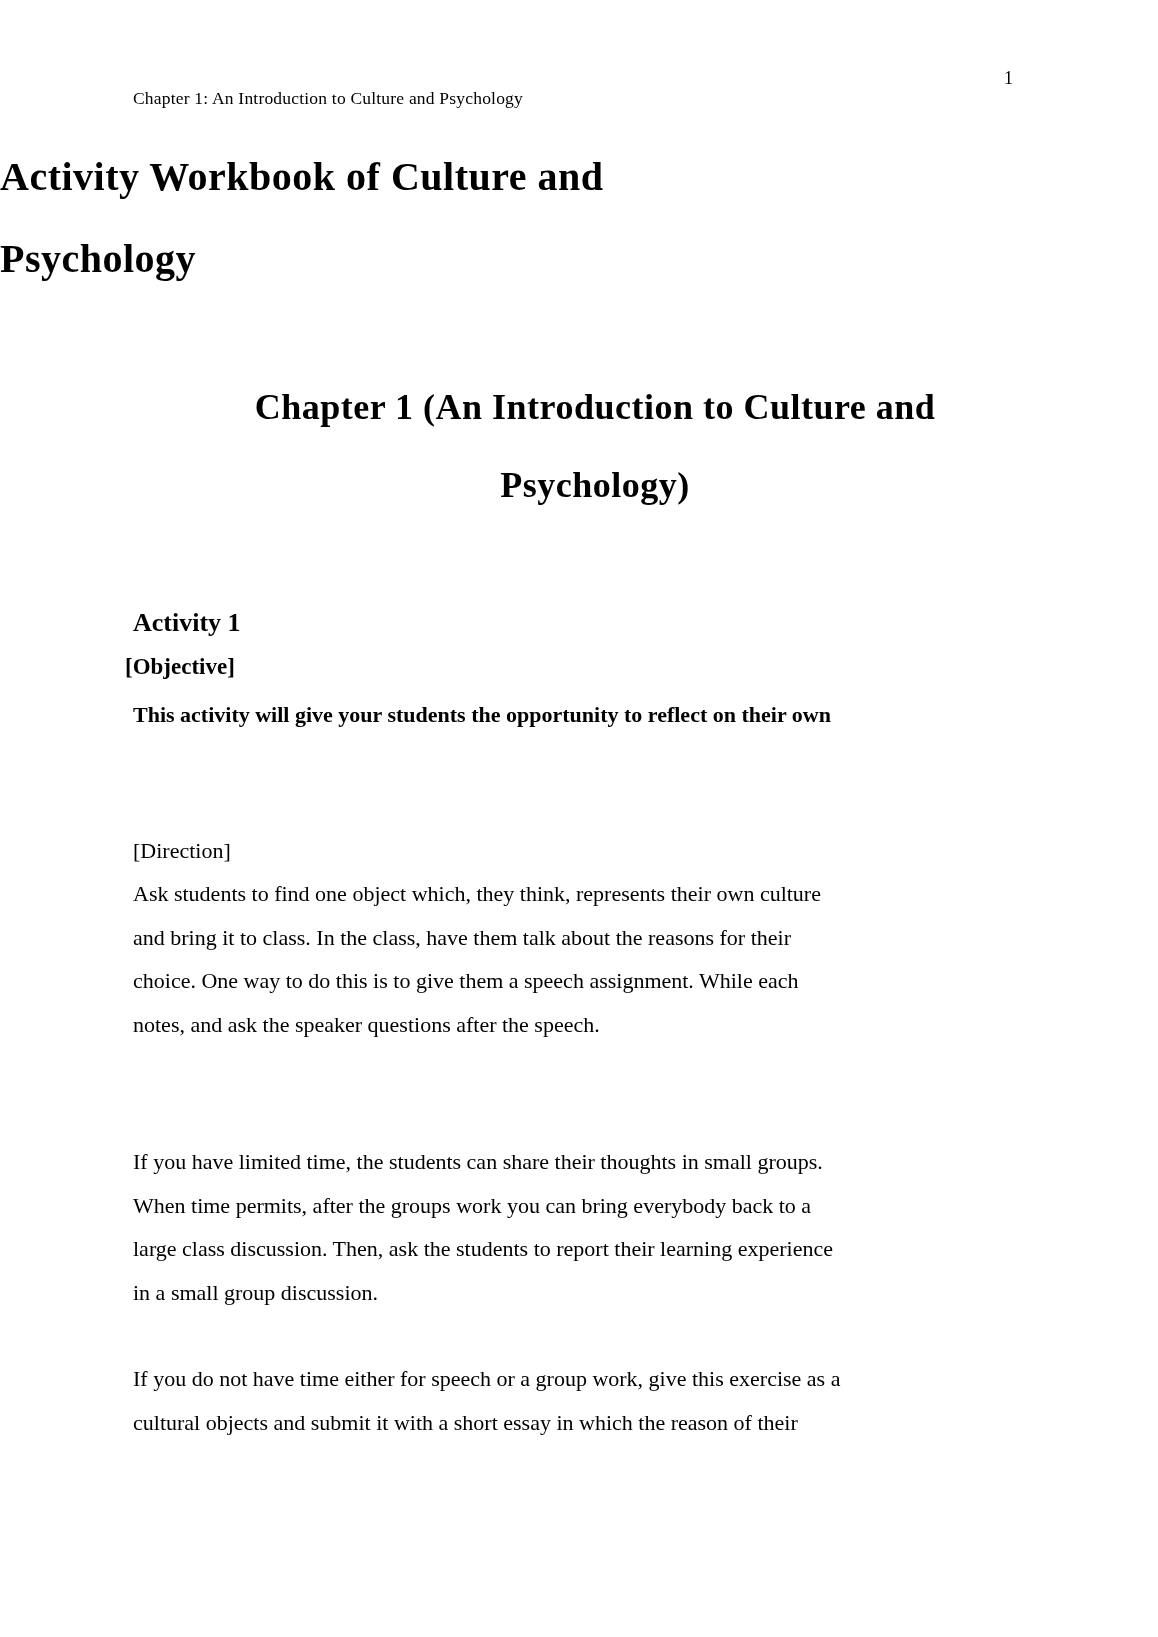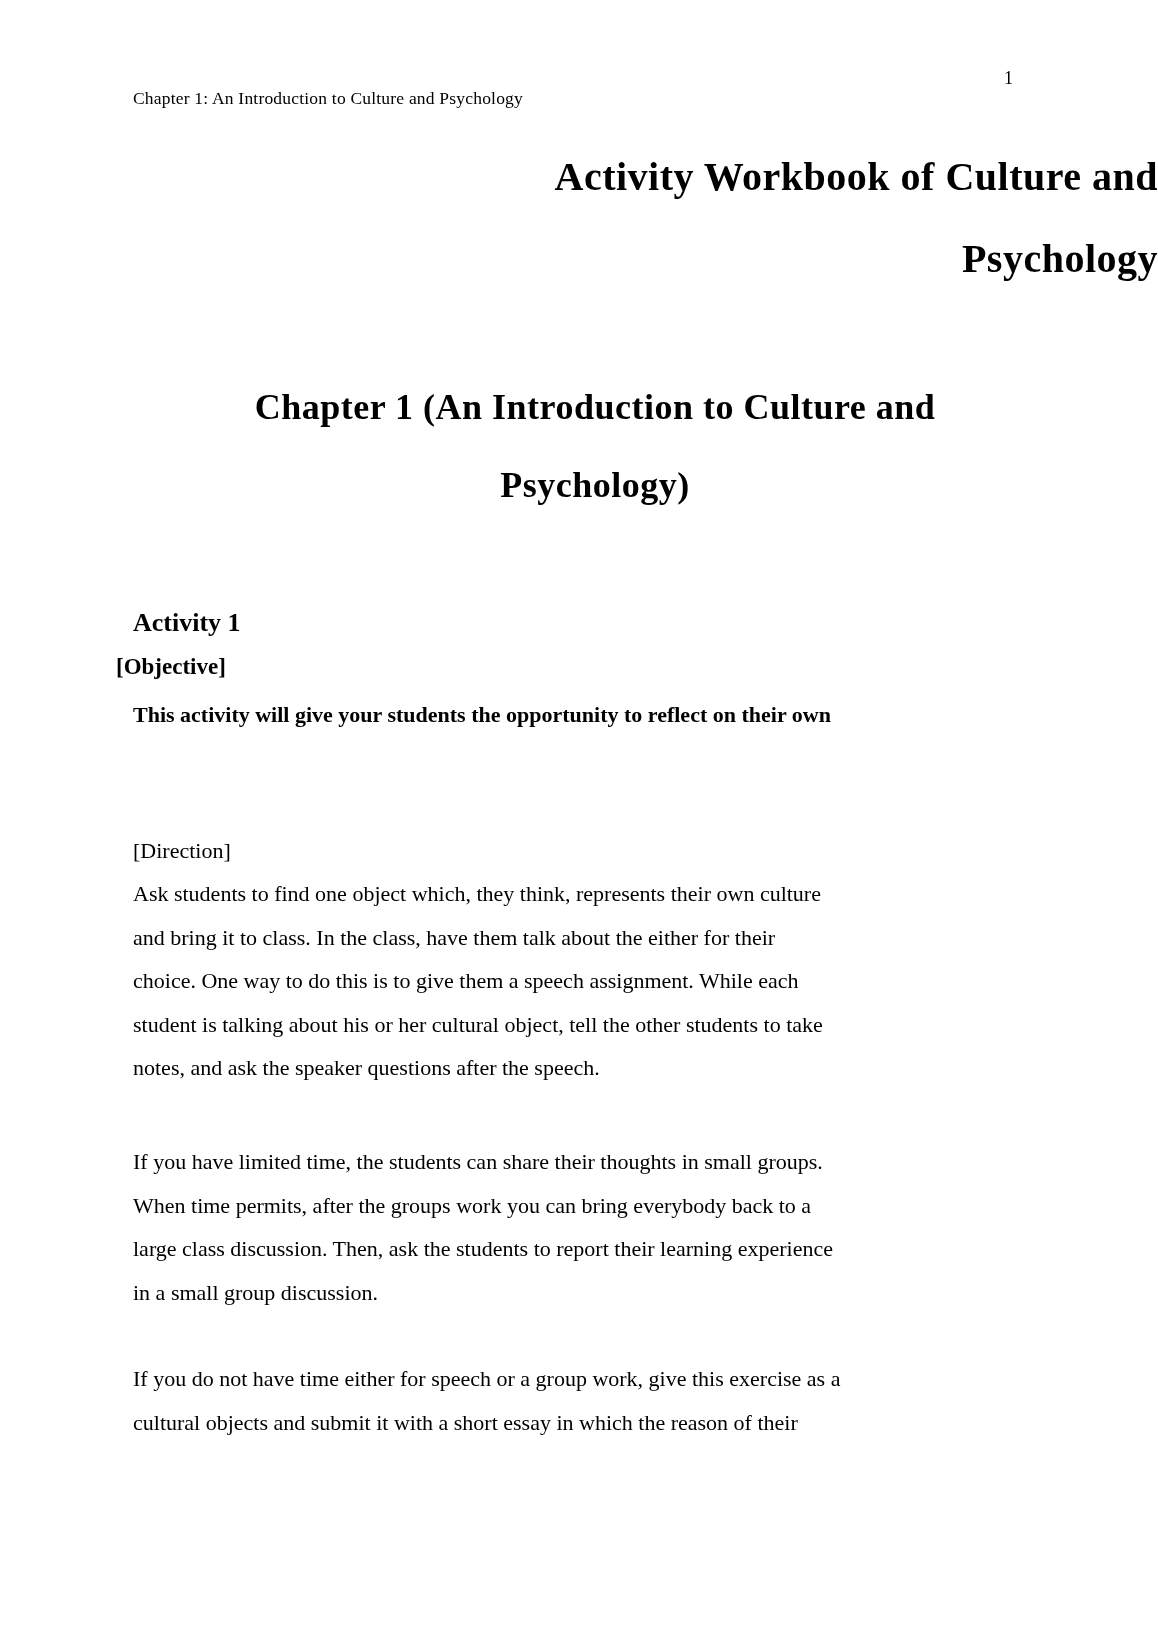--- a/index.html
+++ b/index.html
@@ -30,21 +30,21 @@
     font-size: 17.5px;
     line-height: 24px;
     letter-spacing: 0.2px;
     text-align: center;
   }
   .doc-title {
     position: absolute;
     top: 136px;
     left: 0;
     width: 1158px;
-    text-align: right;
+    text-align: left;
     font-size: 40px;
     font-weight: bold;
     line-height: 82px;
     letter-spacing: 0.5px;
   }
   .chapter-heading {
     position: absolute;
     top: 368px;
     left: 16px;
     width: 1158px;
@@ -58,21 +58,21 @@
     position: absolute;
     top: 606px;
     left: 133px;
     font-size: 26px;
     font-weight: bold;
     line-height: 34px;
   }
   .objective-label {
     position: absolute;
     top: 652px;
-    left: 116px;
+    left: 125px;
     font-size: 23px;
     font-weight: bold;
     line-height: 30px;
   }
   .objective-text {
     position: absolute;
     top: 693px;
     left: 133px;
     width: 910px;
     font-size: 22px;
@@ -124,23 +124,22 @@
   <div class="objective-label">[Objective]</div>
 
   <div class="objective-text">
       <div class="line">This activity will give your students the opportunity to reflect on their own</div>
     </div>
 
   <div class="direction-label">[Direction]</div>
 
   <div class="body-para p1">
       <div class="line">Ask students to find one object which, they think, represents their own culture</div>
-      <div class="line">and bring it to class. In the class, have them talk about the either for their</div>
+      <div class="line">and bring it to class. In the class, have them talk about the reasons for their</div>
       <div class="line">choice. One way to do this is to give them a speech assignment. While each</div>
-      <div class="line">student is talking about his or her cultural object, tell the other students to take</div>
       <div class="line">notes, and ask the speaker questions after the speech.</div>
     </div>
 
   <div class="body-para p2">
       <div class="line">If you have limited time, the students can share their thoughts in small groups.</div>
       <div class="line">When time permits, after the groups work you can bring everybody back to a</div>
       <div class="line">large class discussion. Then, ask the students to report their learning experience</div>
       <div class="line">in a small group discussion.</div>
     </div>
 

